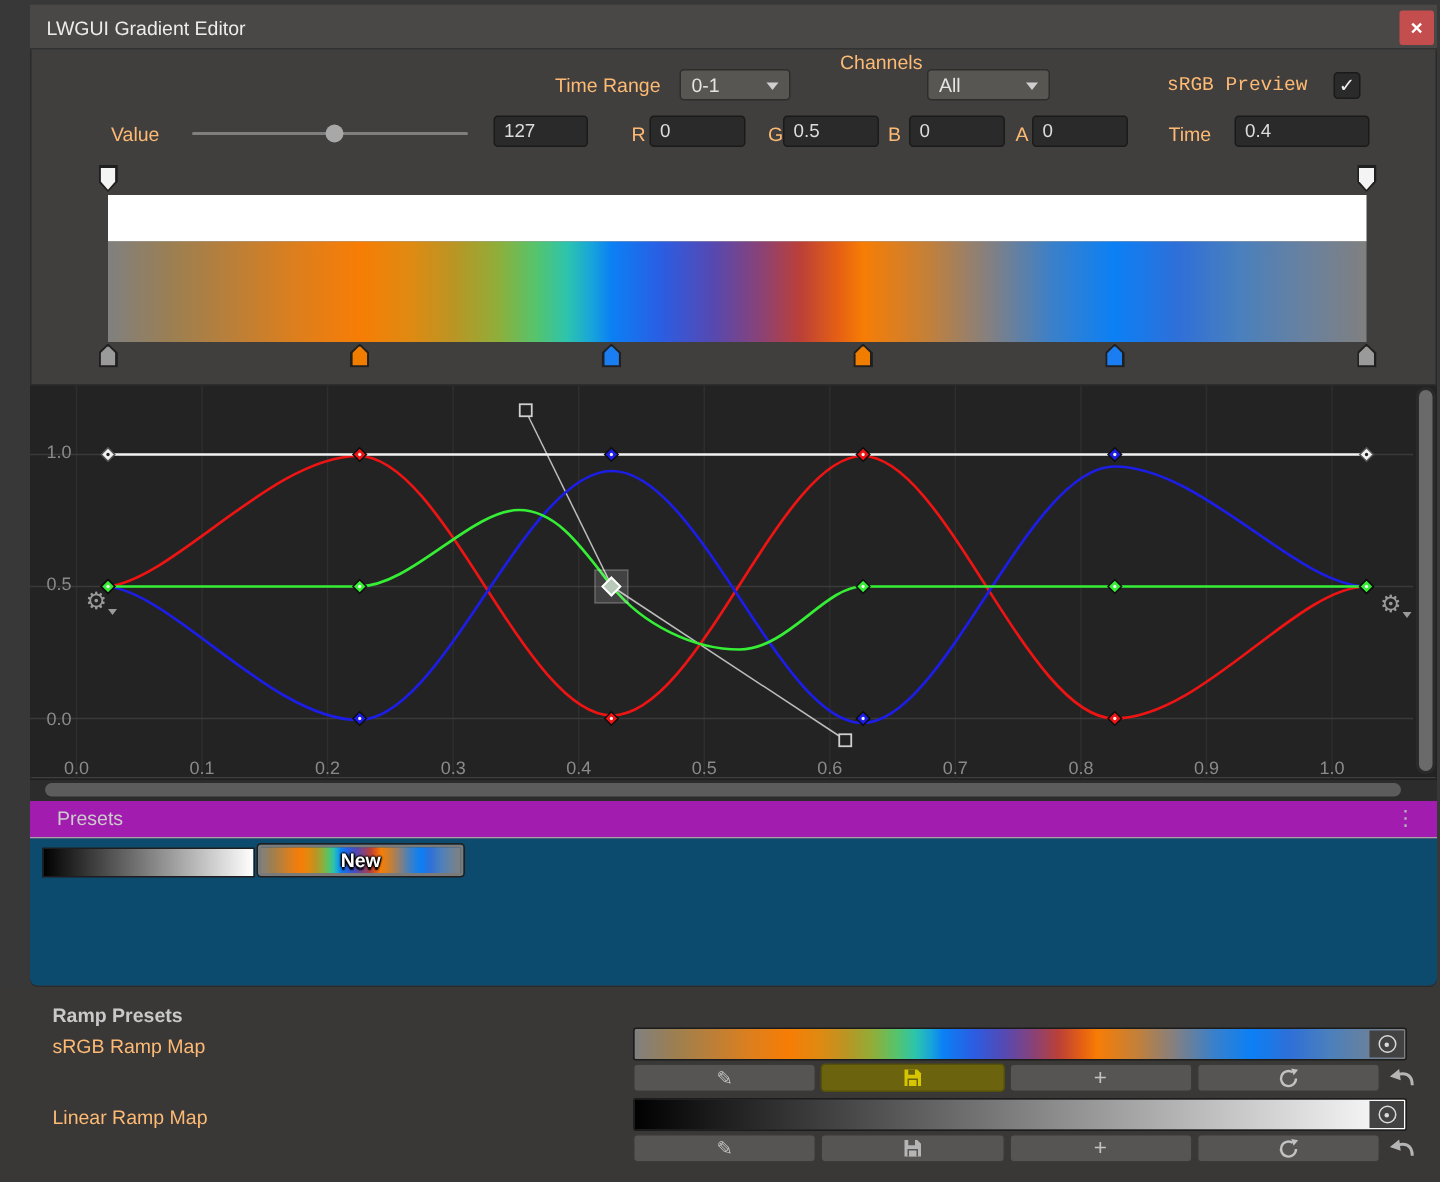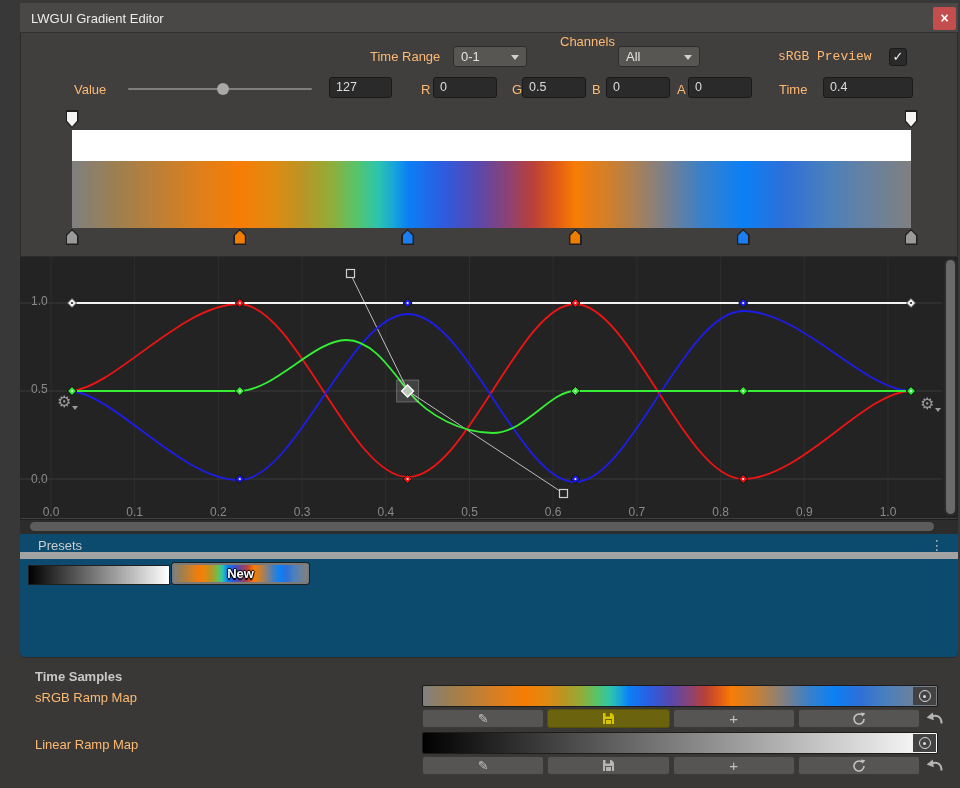--- a/index.html
+++ b/index.html
@@ -33,21 +33,21 @@
   .curve-area{left:20px;top:256px;width:938px;height:262px;background:#232323;border-top:1px solid #2e2e2e;box-sizing:border-box;}
   .tick{position:absolute;width:34px;text-align:center;font-size:12px;color:#8a8a8a;}
   .ytick{position:absolute;font-size:12px;color:#8a8a8a;}
   .gear{position:absolute;font-size:16px;color:#9a9a9a;line-height:16px;cursor:pointer;}
   .gear-caret{position:absolute;right:-7px;bottom:0;width:0;height:0;border-left:3.5px solid transparent;
     border-right:3.5px solid transparent;border-top:4px solid #9a9a9a;}
   .vscroll{position:absolute;left:924px;top:1px;width:13px;height:258px;background:#2a2a2a;border-radius:6px;}
   .vthumb{position:absolute;left:2px;top:2px;width:9px;height:254px;background:#6a6a6a;border-radius:5px;}
   .hscroll{left:20px;top:519px;width:938px;height:15px;background:#2c2c2c;border-top:1px solid #1f1f1f;box-sizing:border-box;}
   .hthumb{position:absolute;left:10px;top:2px;width:904px;height:9px;background:#5c5c5c;border-radius:4.5px;}
-  .presets-header{left:20px;top:534px;width:938px;height:25px;background:#0c4a6e;border-bottom:7px solid #a3a3a3;box-sizing:border-box;}
+  .presets-header{left:20px;top:534px;width:938px;height:25px;background:#a21caf;border-bottom:1px solid #a3a3a3;box-sizing:border-box;}
   .presets-title{left:18px;top:4px;font-size:13px;color:#cccccc;}
   .kebab{left:910px;top:3px;font-size:14px;color:#b5b5b5;cursor:pointer;}
   .presets-body{left:20px;top:559px;width:938px;height:98px;background:#0c4a6e;border-radius:0 0 5px 5px;}
   .sw1{position:absolute;left:8px;top:6px;width:140px;height:18px;border:1px solid #1e1e1e;cursor:pointer;}
   .sw2{position:absolute;left:152px;top:4px;width:133px;height:17px;border:2px solid #7a7a7a;outline:1px solid #1f1f1f;
     border-radius:2px;cursor:pointer;}
   .sw2-label{position:absolute;left:0;top:0;right:0;bottom:0;text-align:center;line-height:17px;font-size:13px;
     font-weight:bold;color:#fff;text-shadow:-1px 0 1px #000,1px 0 1px #000,0 -1px 1px #000,0 2px 1px #000;}
   .bottom-panel{left:0;top:658px;width:960px;height:130px;background:#393837;}
   .bold-lbl{font-weight:bold;color:#c9c9c9;font-size:13px;}
@@ -256,21 +256,21 @@
   </div>
   <div class="abs presets-body">
     <div class="sw1" style="background: linear-gradient(to right, rgb(1, 1, 1) 0%, rgb(255, 255, 255) 100%);"></div>
     <div class="sw2">
       <div style="position: absolute; inset: 0px; background: linear-gradient(to right, rgb(128, 128, 128) 0%, rgb(155, 127, 82) 5%, rgb(187, 127, 56) 10%, rgb(221, 127, 29) 15%, rgb(247, 125, 5) 20%, rgb(223, 138, 18) 24%, rgb(186, 149, 36) 27.5%, rgb(143, 174, 58) 31%, rgb(85, 196, 108) 34%, rgb(44, 196, 174) 36.5%, rgb(23, 163, 219) 38.5%, rgb(11, 128, 245) 40%, rgb(43, 93, 226) 44%, rgb(85, 73, 178) 48%, rgb(140, 66, 115) 52%, rgb(187, 64, 56) 55%, rgb(229, 95, 20) 58%, rgb(247, 125, 5) 60%, rgb(197, 128, 55) 65%, rgb(132, 128, 128) 70%, rgb(59, 128, 201) 75%, rgb(11, 128, 245) 80%, rgb(47, 111, 216) 85%, rgb(74, 128, 189) 90%, rgb(104, 129, 159) 95%, rgb(128, 128, 128) 100%);"></div>
       <span class="sw2-label">New</span>
     </div>
   </div>
 
   <div class="abs bottom-panel">
-    <span class="abs bold-lbl" style="left:35px;top:11px;">Time Samples</span>
+    <span class="abs bold-lbl" style="left:35px;top:11px;">Ramp Presets</span>
     <span class="abs lbl" style="left:35px;top:32px;">sRGB Ramp Map</span>
 
     <div class="abs ramp" style="left: 422px; top: 27px; width: 516px; background: linear-gradient(to right, rgb(128, 128, 128) 0%, rgb(155, 127, 82) 5%, rgb(187, 127, 56) 10%, rgb(221, 127, 29) 15%, rgb(247, 125, 5) 20%, rgb(223, 138, 18) 24%, rgb(186, 149, 36) 27.5%, rgb(143, 174, 58) 31%, rgb(85, 196, 108) 34%, rgb(44, 196, 174) 36.5%, rgb(23, 163, 219) 38.5%, rgb(11, 128, 245) 40%, rgb(43, 93, 226) 44%, rgb(85, 73, 178) 48%, rgb(140, 66, 115) 52%, rgb(187, 64, 56) 55%, rgb(229, 95, 20) 58%, rgb(247, 125, 5) 60%, rgb(197, 128, 55) 65%, rgb(132, 128, 128) 70%, rgb(59, 128, 201) 75%, rgb(11, 128, 245) 80%, rgb(47, 111, 216) 85%, rgb(74, 128, 189) 90%, rgb(104, 129, 159) 95%, rgb(128, 128, 128) 100%);">
       <div class="picker">
           <span class="picker-ring"></span>
         </div>
     </div>
     <div class="abs btnrow" style="left:422px;top:51px;width:498px;">
       <div class="rbtn">
           <span class="pencil-glyph">✎</span>

